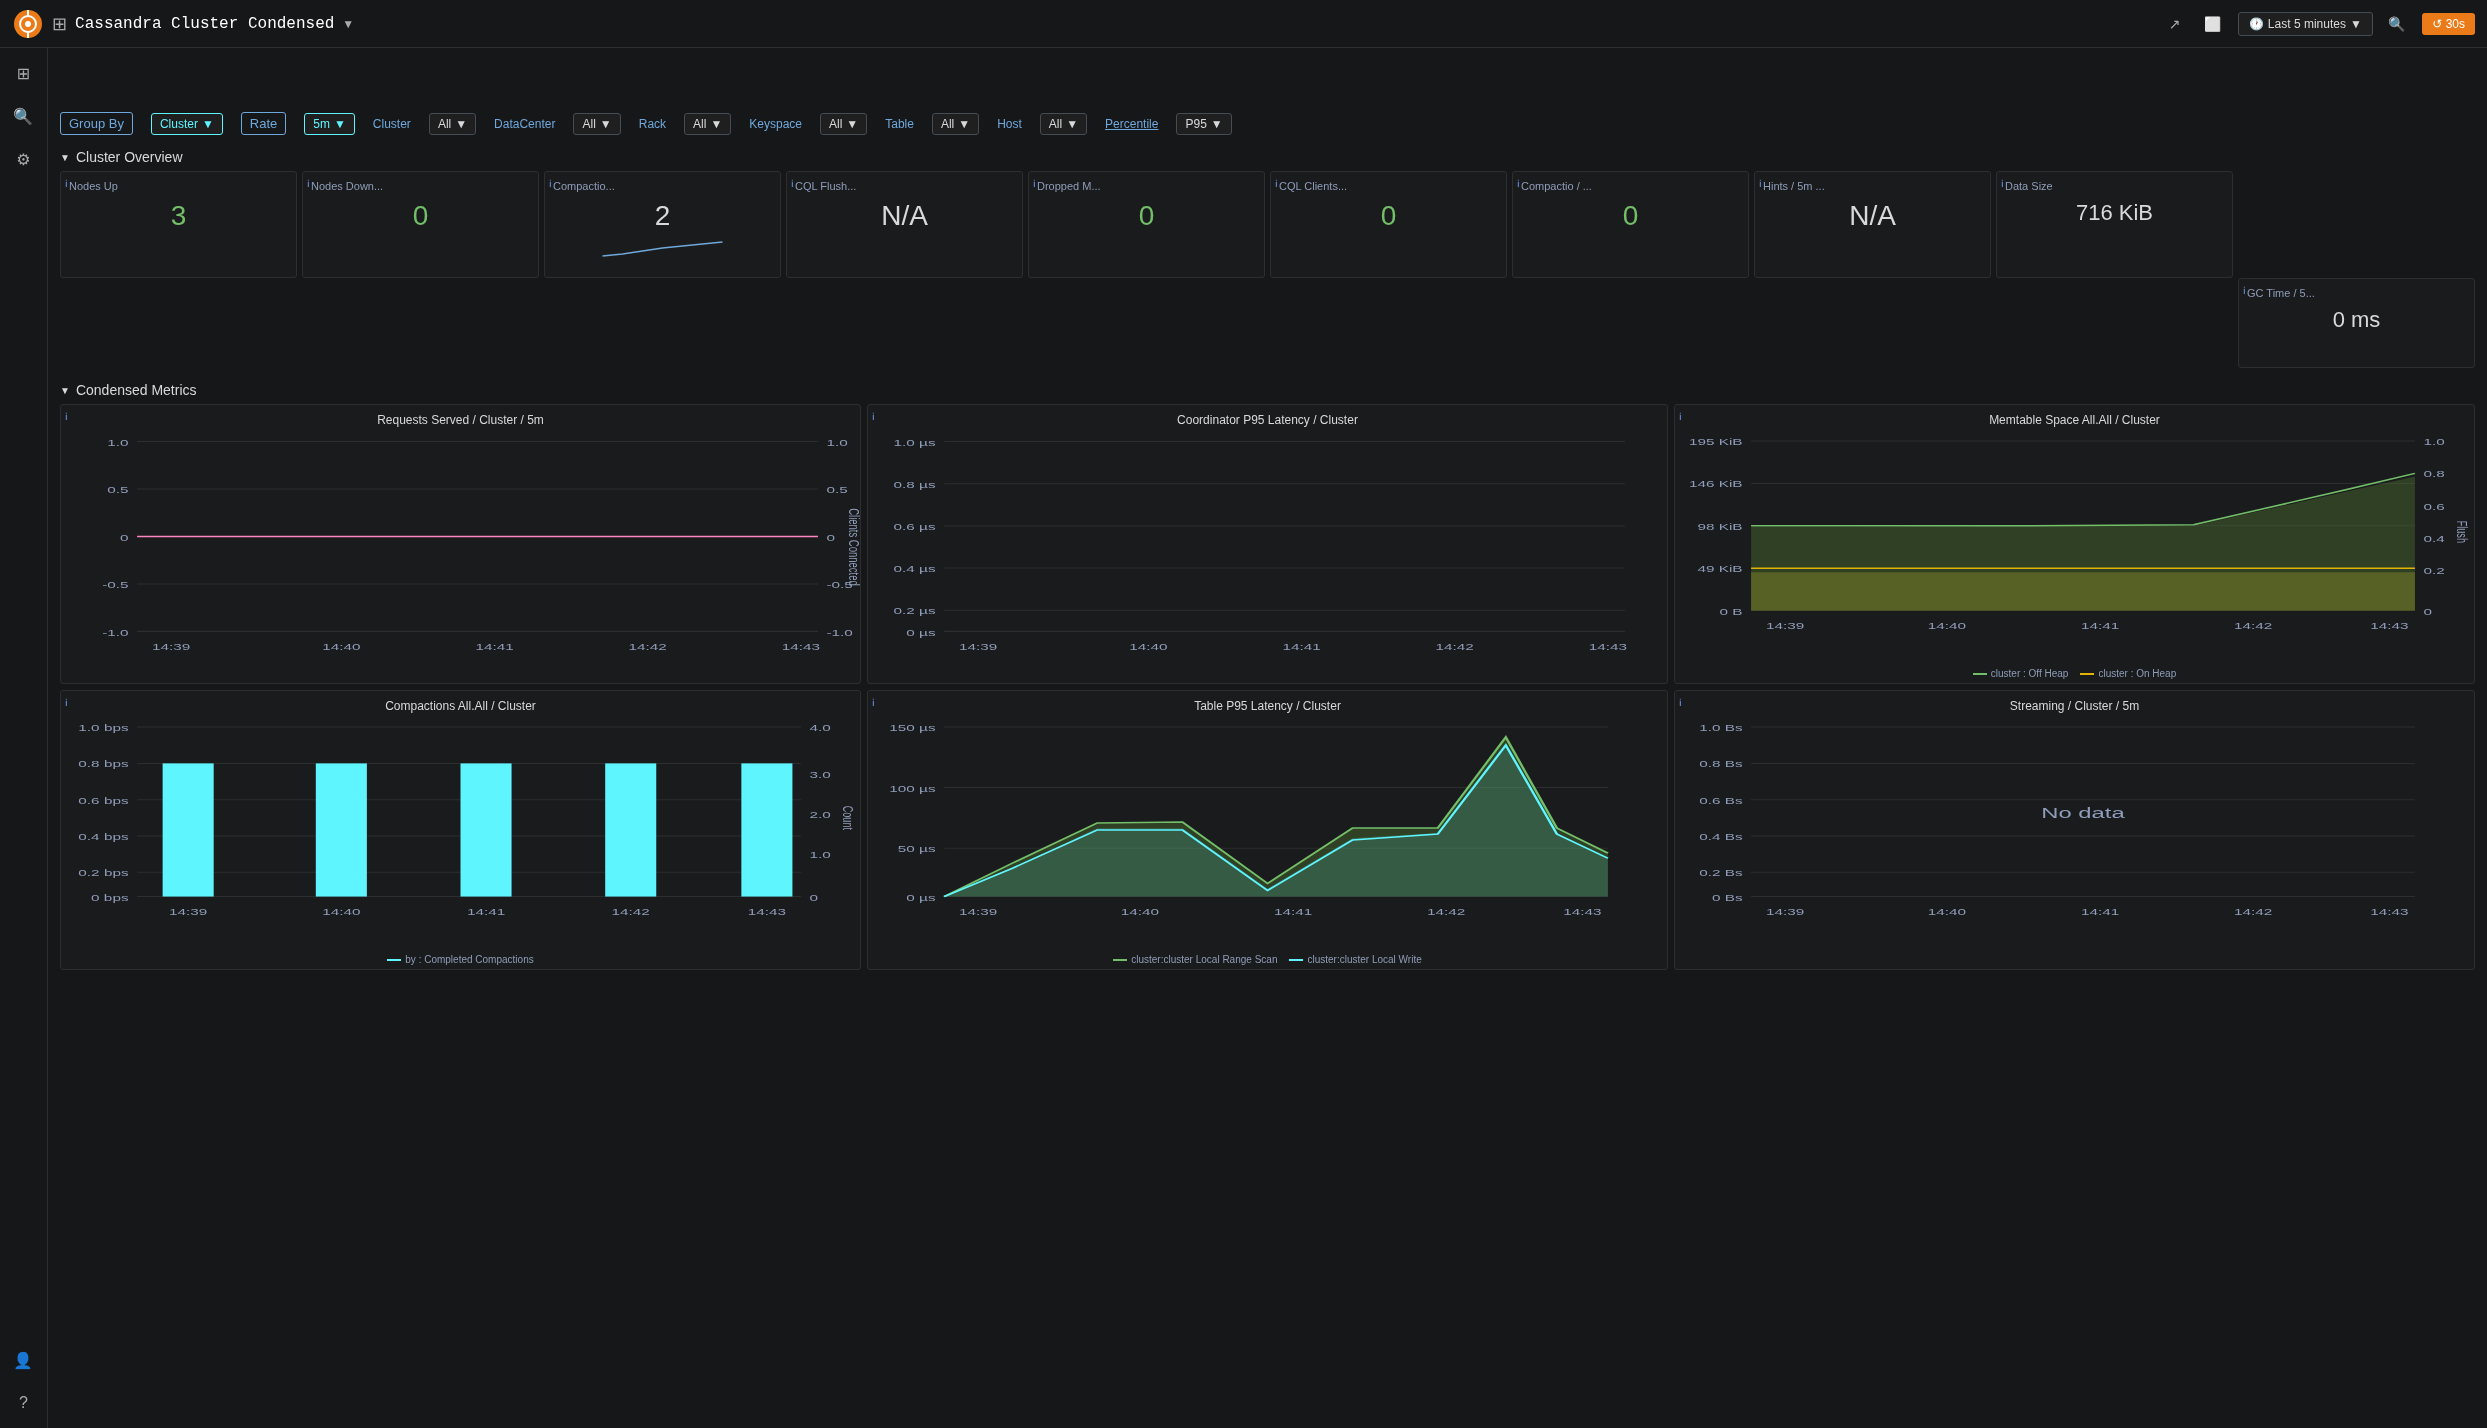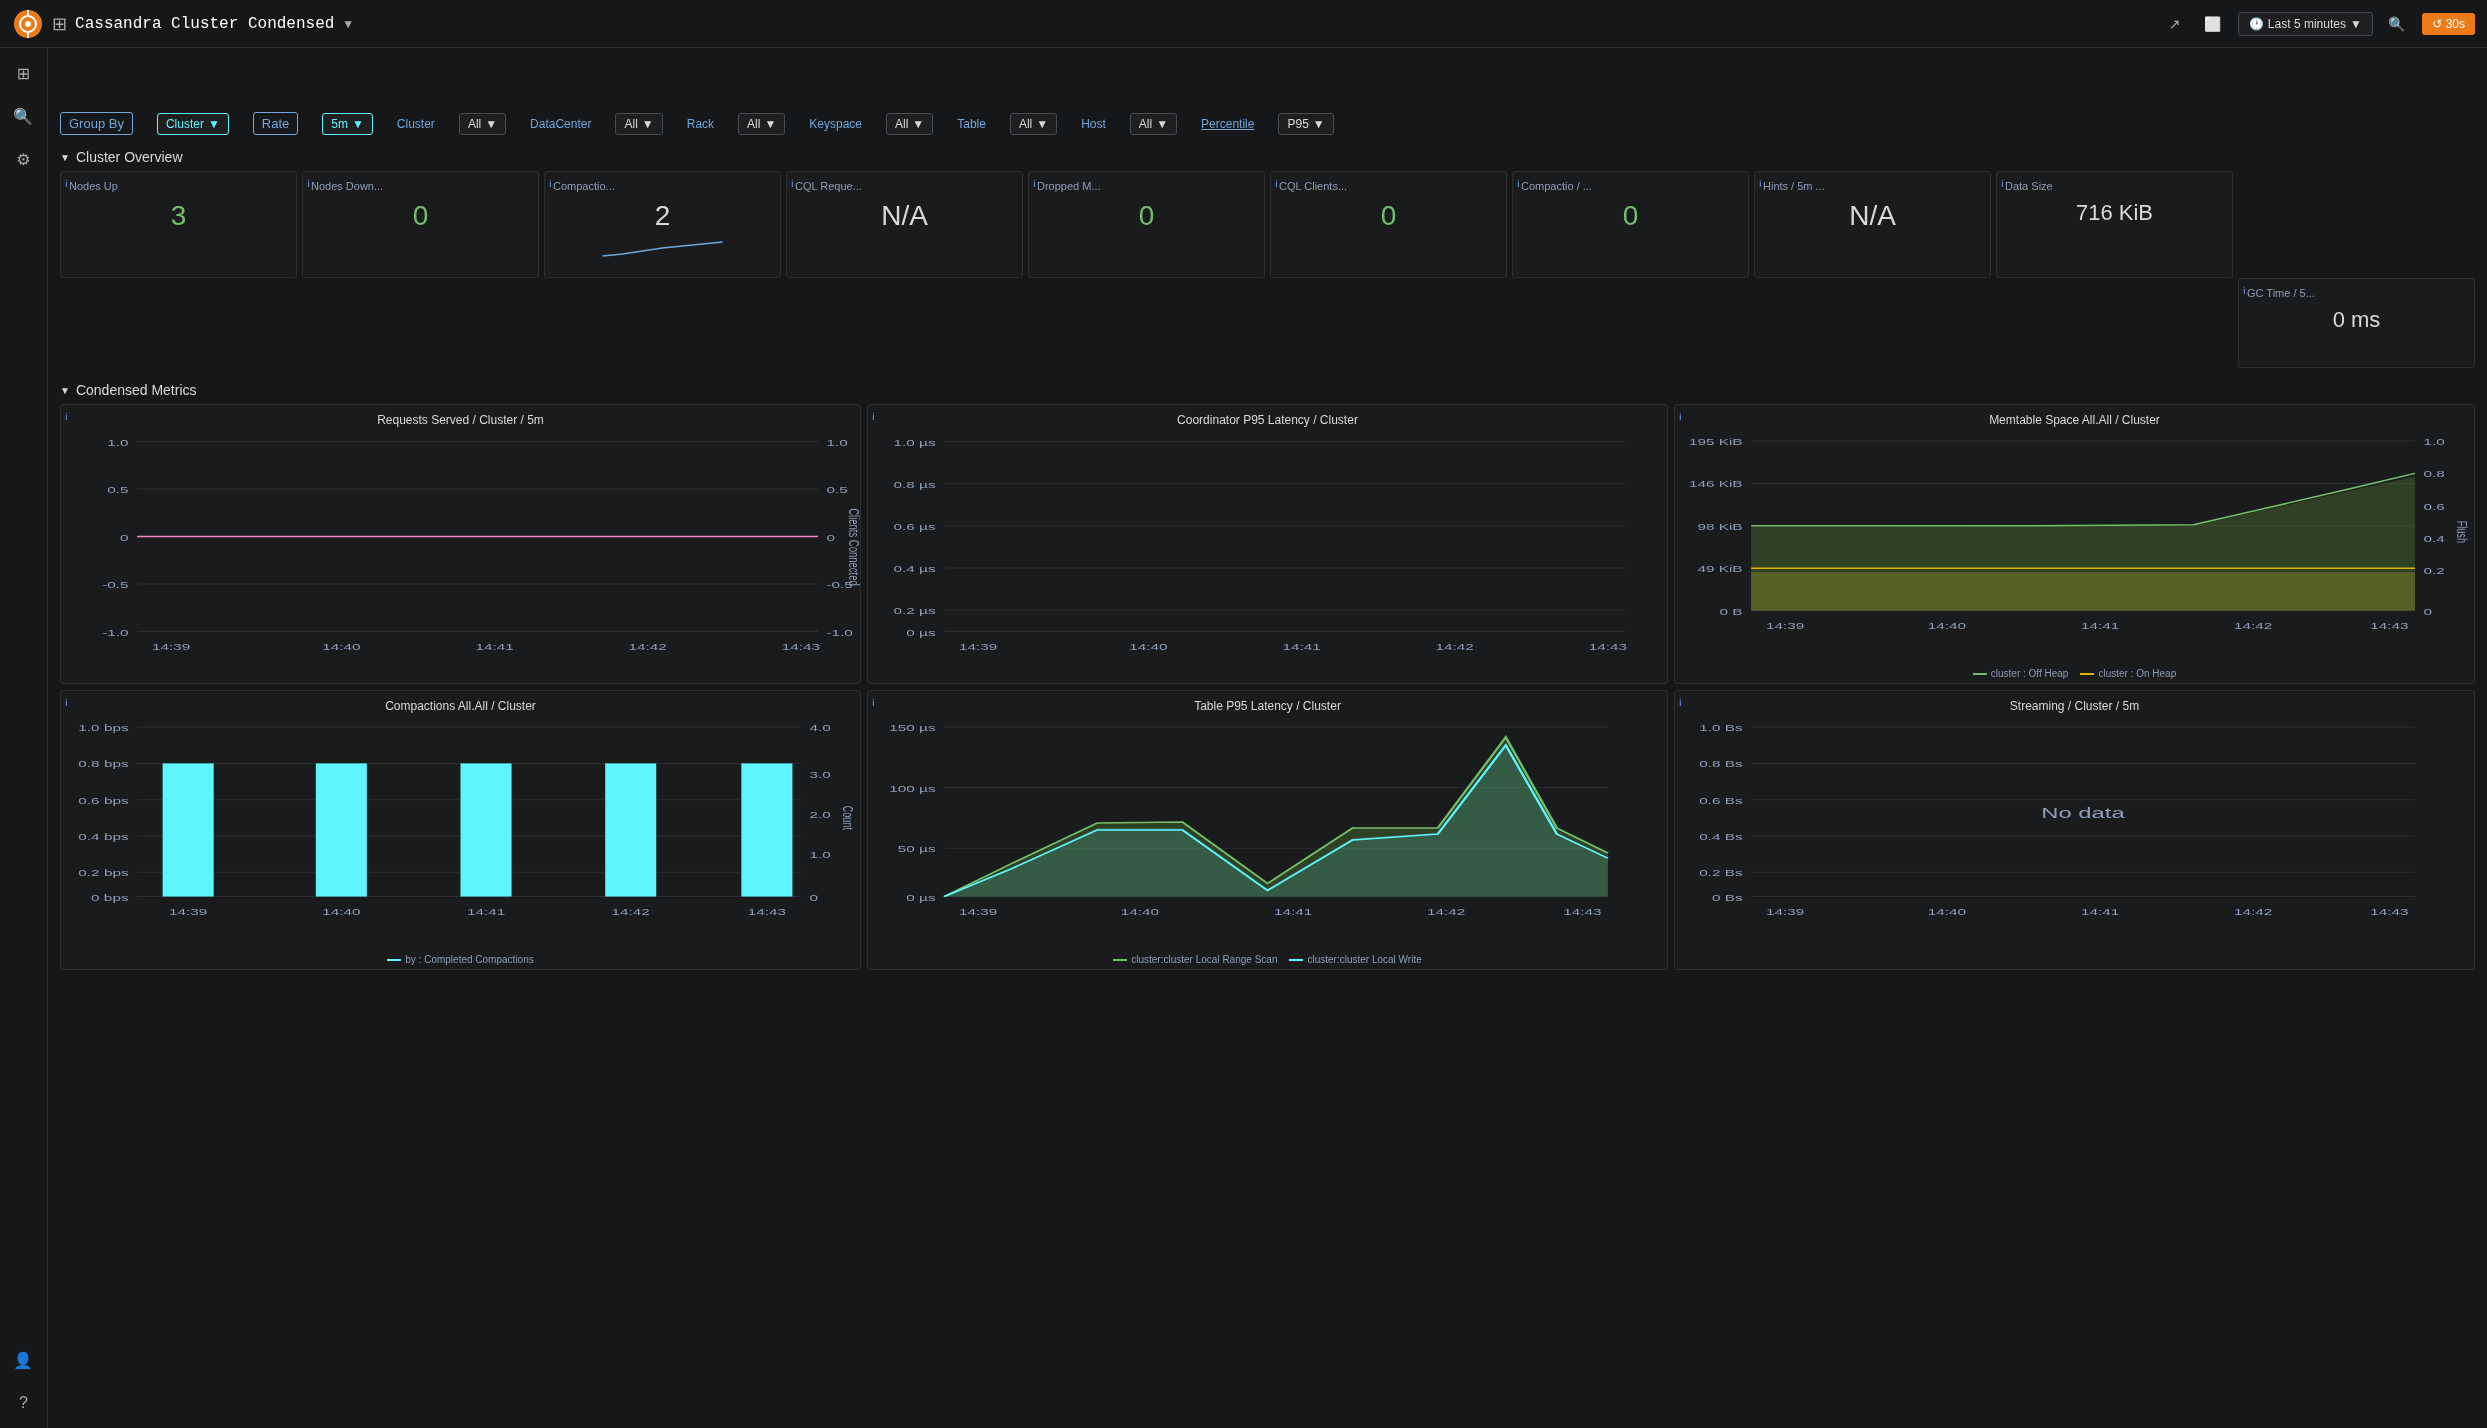--- a/index.html
+++ b/index.html
@@ -41,21 +41,21 @@
     .main-content {
       margin-left: 48px;
       margin-top: 48px;
       padding: 8px 12px;
       overflow-y: auto;
       height: calc(100vh - 48px);
     }
     
     
     .filter-bar {
-      display: flex; align-items: center; gap: 24px; padding: 8px 0; flex-wrap: wrap;
+      display: flex; align-items: center; gap: 18px; padding: 8px 0; flex-wrap: wrap;
     }
     .filter-label {
       color: #6fa8dc; font-size: 13px; font-weight: 500; border: 1px solid #6fa8dc; padding: 3px 8px; border-radius: 3px; cursor: pointer;
     }
     .filter-dropdown {
       background: #1f1f20; border: 1px solid #464c54; color: #d8d9da; padding: 3px 8px; border-radius: 3px; cursor: pointer; font-size: 12px; display: flex; align-items: center; gap: 4px;
     }
     .filter-dropdown.cyan { color: #5ef5ff; border-color: #5ef5ff; }
     
     
@@ -261,21 +261,21 @@
       <div class="stat-value white">2</div>
       <div class="spark-container">
         <svg width="100%" height="30" viewBox="0 0 120 30">
           <polyline points="0,20 20,18 40,15 60,12 80,10 100,8 120,6" class="sparkline-path"></polyline>
         </svg>
       </div>
     </div>
 
     <div class="stat-panel">
       <span class="stat-info-icon">ℹ</span>
-      <div class="stat-panel-title">CQL Reque...</div>
+      <div class="stat-panel-title">CQL Flush...</div>
       <div class="stat-value white">N/A</div>
     </div>
 
     <div class="stat-panel">
       <span class="stat-info-icon">ℹ</span>
       <div class="stat-panel-title">Dropped M...</div>
       <div class="stat-value green">0</div>
     </div>
 
 

